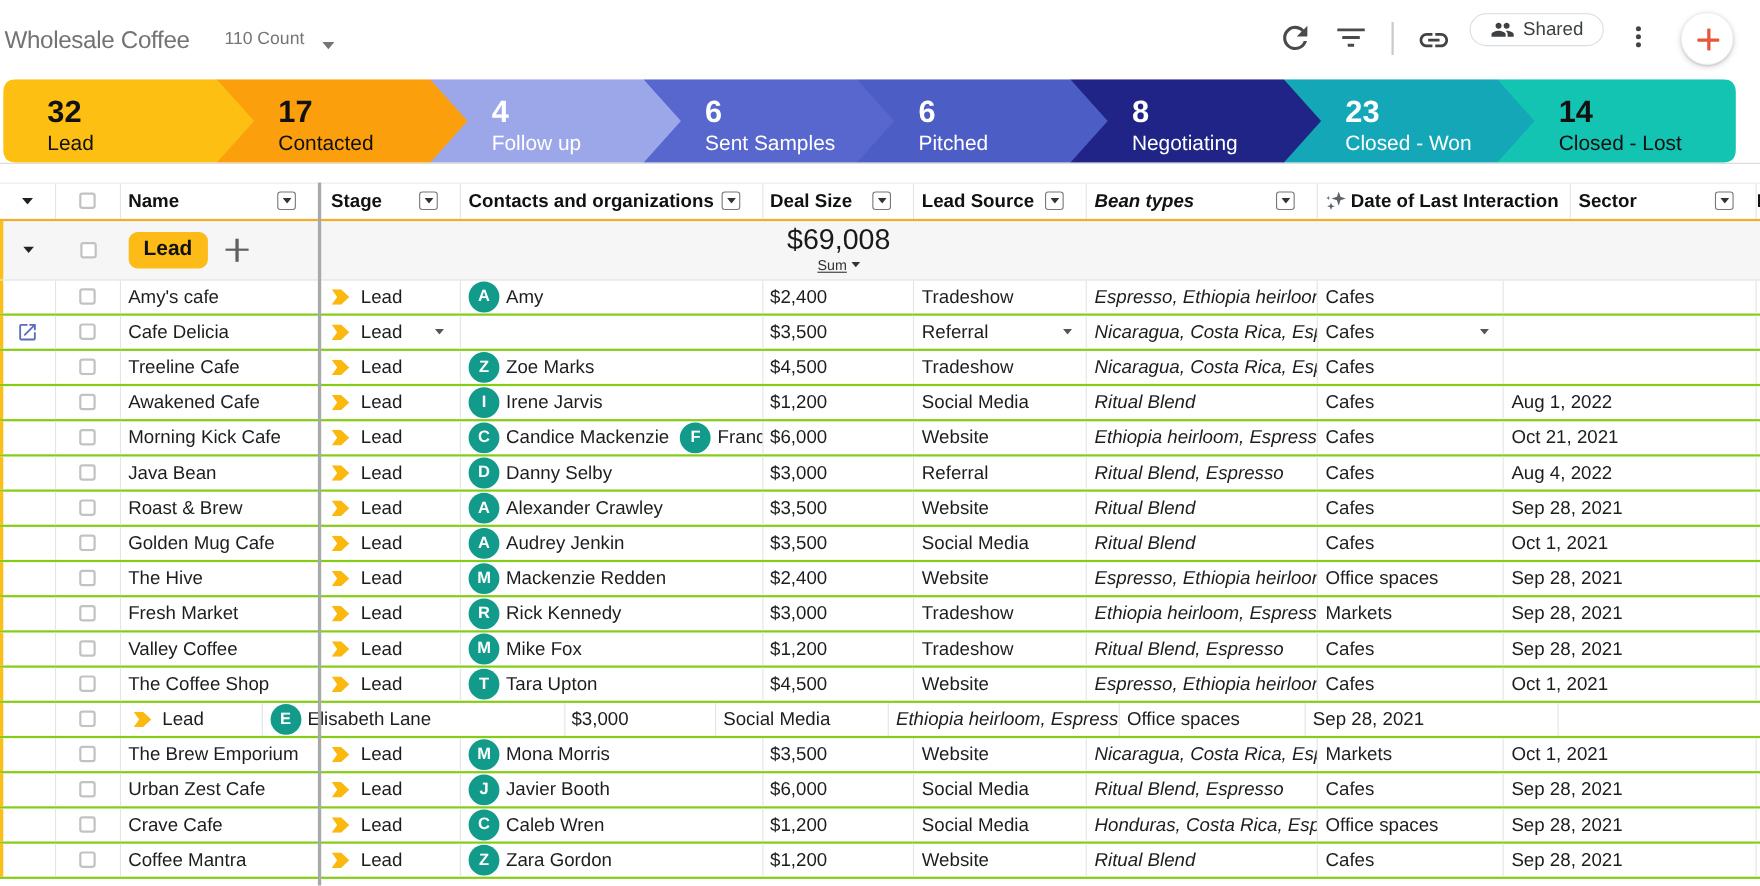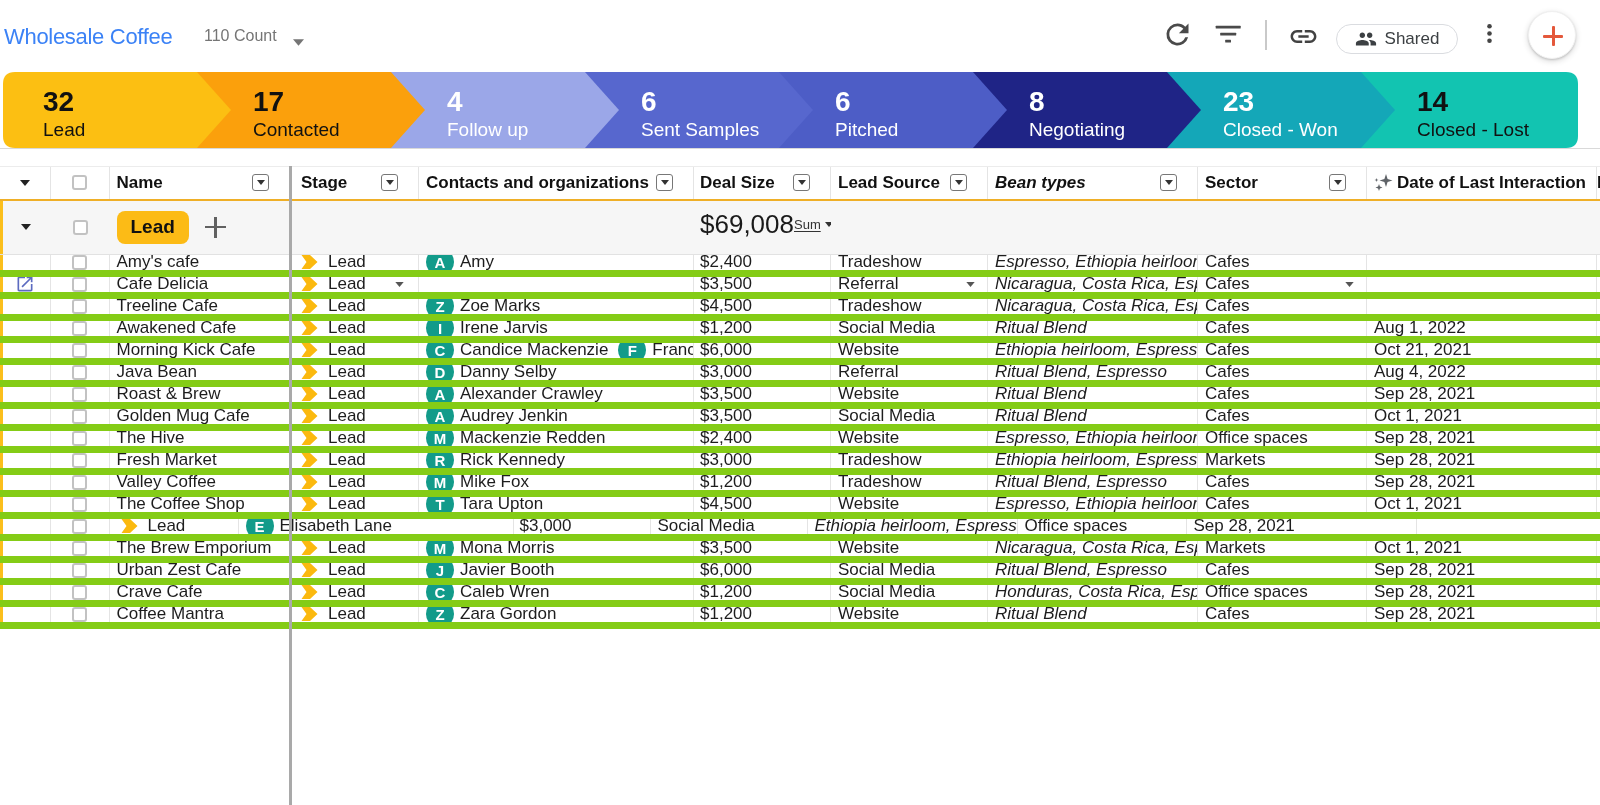--- a/index.html
+++ b/index.html
@@ -1,37 +1,37 @@
 <!DOCTYPE html>
 <html><head><meta charset="utf-8"><style>
 * { margin:0; padding:0; box-sizing:border-box; }
 html,body { width:1600px; height:805px; overflow:hidden; background:#fff;
   font-family:"Liberation Sans", sans-serif; color:#1f1f1f; }
 .toolbar { position:absolute; left:0; top:0; width:1600px; height:72px; }
-.title { position:absolute; left:4px; top:24px; font-size:22px; color:#3b82f6; letter-spacing:-0.3px; }
+.title { position:absolute; left:4px; top:24px; font-size:22px; color:#737373; letter-spacing:-0.3px; }
 .count { position:absolute; left:204px; top:27px; font-size:16px; color:#757575; }
 .countcaret { position:absolute; left:293px; top:32px; }
 .ticon { position:absolute; top:21px; }
 .vdiv { position:absolute; left:1265px; top:20px; width:1.5px; height:30px; background:#c9c9c9; }
-.pill { position:absolute; left:1336px; top:24px; width:122px; height:30px; border:1px solid #dadce0;
+.pill { position:absolute; left:1336px; top:12px; width:122px; height:30px; border:1px solid #dadce0;
   border-radius:16px; display:flex; align-items:center; justify-content:center; gap:8px;
   font-size:17px; color:#3c4043; }
 .fab { position:absolute; left:1528px; top:11px; width:48px; height:48px; border-radius:50%;
   background:#fff; box-shadow:0 1px 2px rgba(0,0,0,0.14), 0 2px 6px rgba(0,0,0,0.16); border:1px solid #f0f0f0; }
 .fab:before, .fab:after { content:''; position:absolute; background:#E4583B; border-radius:1px; }
 .fab:before { left:14px; top:22.5px; width:20px; height:3px; }
 .fab:after { left:22.5px; top:14px; width:3px; height:20px; }
 .funnel { position:absolute; left:0; top:72px; }
 .funline { position:absolute; left:0; top:148px; width:1600px; height:1px; background:#d9d9d9; }
 
 .table { position:absolute; left:0; top:166px; width:1600px; }
 .hrow, .grow, .row { position:relative; display:flex; align-items:center; width:1600px; }
 .hrow { height:32.5px; border-top:1px solid #ececec; font-weight:bold; font-size:17px; color:#111; }
 .grow { height:56px; background:#f6f6f6; border-top:2.5px solid #EFAF27; border-bottom:1px solid #e2e2e2; }
-.row { height:22px; border-bottom:7px solid #84cc16; font-size:17px; color:#1d1d1d; }
+.row { height:32px; border-bottom:2px solid #84cc16; font-size:17px; color:#1d1d1d; }
 .grow:before, .row:before { content:''; position:absolute; left:0; top:0; bottom:0; width:3px; background:#FBBF1C; z-index:3; }
 .c { height:100%; display:flex; align-items:center; border-right:1px solid #e4e4e4; overflow:hidden; white-space:nowrap; flex:none; }
 .c0 { width:51px; justify-content:center; }
 .c1 { width:58.5px; justify-content:center; }
 .c2 { width:180.5px; padding-left:7px; }
 .c3 { width:129px; padding-left:11px; }
 .c4 { width:275px; padding-left:7px; }
 .c5 { width:137px; padding-left:6px;align-items:center; }
 .c6 { width:157px; padding-left:7px; }
 .c7 { width:210px; padding-left:7px;font-style:italic; }
@@ -47,21 +47,21 @@
 .av { flex:none; width:28px; height:28px; border-radius:50%; background:#129B8A; color:#fff;
   font-size:15px; font-weight:bold; display:inline-flex; align-items:center; justify-content:center; margin-right:6px; }
 .cname { margin-right:10px; }
 .cellcaret { margin-left:auto; margin-right:12px; display:inline-flex; }
 .badge { background:#FCBB16; border-radius:8px; height:33px; padding:0 14px; display:inline-flex;
   align-items:center; font-size:19px; font-weight:bold; color:#111; }
 .plus { position:relative; width:21px; height:21px; margin-left:16px; }
 .plus:before, .plus:after { content:''; position:absolute; background:#616161; }
 .plus:before { left:0; top:9px; width:21px; height:2.5px; }
 .plus:after { left:9.25px; top:0; width:2.5px; height:21px; }
-.sumwrap { display:flex; flex-direction:row; align-items:center; width:100%; padding-right:6px; margin-top:-5px; }
+.sumwrap { display:flex; flex-direction:column; align-items:center; width:100%; padding-right:6px; margin-top:-5px; }
 .sumval { font-size:26px; color:#1a1a1a; }
 .sumlbl { font-size:13px; color:#333; display:flex; align-items:center; gap:4px; }
 .sumlbl u { text-underline-offset:2px; }
 </style></head>
 <body>
 <div class="toolbar">
   <div class="title">Wholesale Coffee</div>
   <div class="count">110 Count</div>
   <div class="vdiv"></div>
     <div class="countcaret"><svg width="11" height="7" viewBox="0 0 10 6">
@@ -148,30 +148,30 @@
   <div class="c c6">Lead Source<span class="hbox">
           <svg width="8" height="5" viewBox="0 0 10 6">
             <path d="M0 0 L5 6 L10 0 Z" fill="#333"></path>
           </svg>
         </span></div>
   <div class="c c7">Bean types<span class="hbox">
           <svg width="8" height="5" viewBox="0 0 10 6">
             <path d="M0 0 L5 6 L10 0 Z" fill="#333"></path>
           </svg>
         </span></div>
-  <div class="c c8">Sector<span class="hbox">
-          <svg width="8" height="5" viewBox="0 0 10 6">
-            <path d="M0 0 L5 6 L10 0 Z" fill="#333"></path>
-          </svg>
-        </span></div>
   <div class="c c9"><svg width="19" height="20" viewBox="0 0 19 20" style="margin-right:4px">
           <path d="M12 1 L13.6 5.9 L18.5 7.5 L13.6 9.1 L12 14 L10.4 9.1 L5.5 7.5 L10.4 5.9 Z" fill="#5f6368"></path>
           <path d="M5 11 L5.9 13.6 L8.5 14.5 L5.9 15.4 L5 18 L4.1 15.4 L1.5 14.5 L4.1 13.6 Z" fill="#5f6368"></path>
           <path d="M2.5 5 L3 6.5 L4.5 7 L3 7.5 L2.5 9 L2 7.5 L0.5 7 L2 6.5 Z" fill="#5f6368"></path>
         </svg>Date of Last Interaction</div>
+  <div class="c c8">Sector<span class="hbox">
+          <svg width="8" height="5" viewBox="0 0 10 6">
+            <path d="M0 0 L5 6 L10 0 Z" fill="#333"></path>
+          </svg>
+        </span></div>
   <div class="c c10">E</div>
 </div>
 <div class="grow">
   <div class="c c0" style="border-right:none">
         <svg width="10" height="6" viewBox="0 0 10 6">
           <path d="M0 0 L5 6 L10 0 Z" fill="#222"></path>
         </svg>
       </div>
   <div class="c c1" style="border-right:none">
         <span class="cb"></span>

